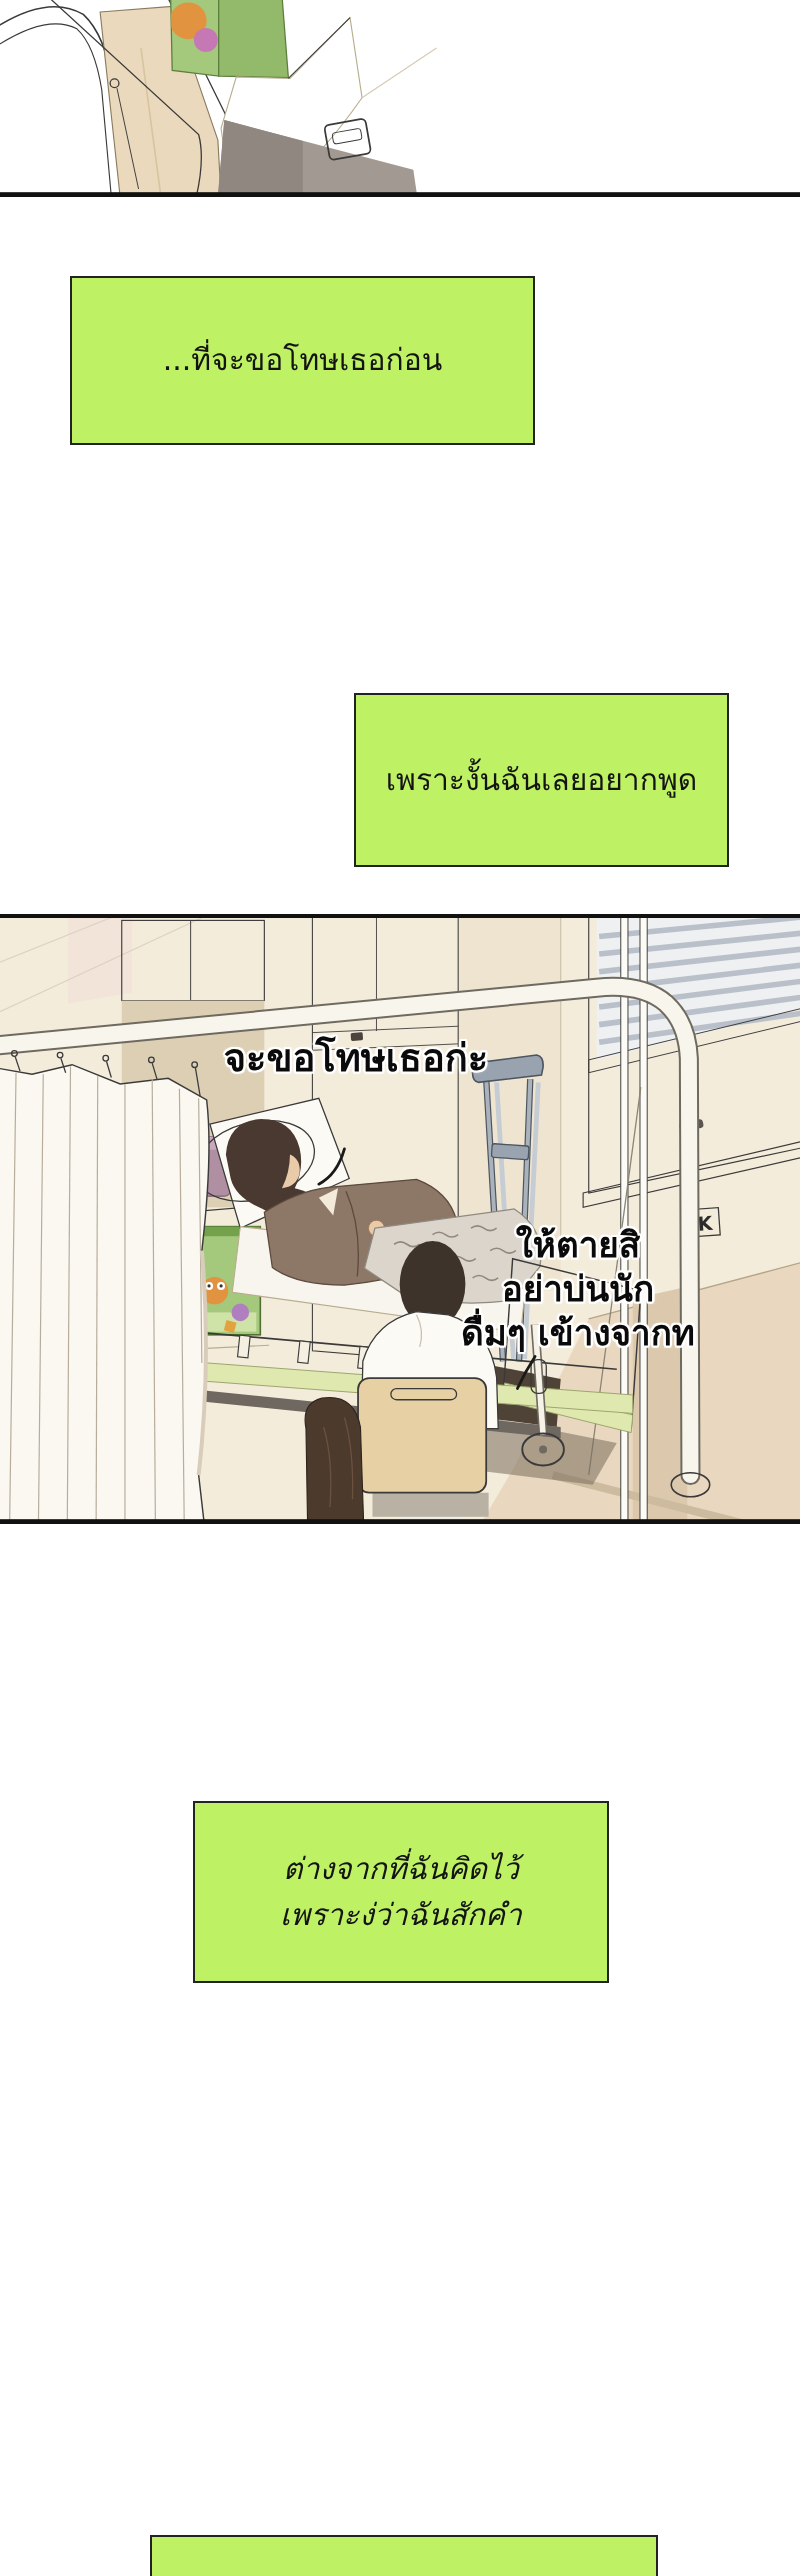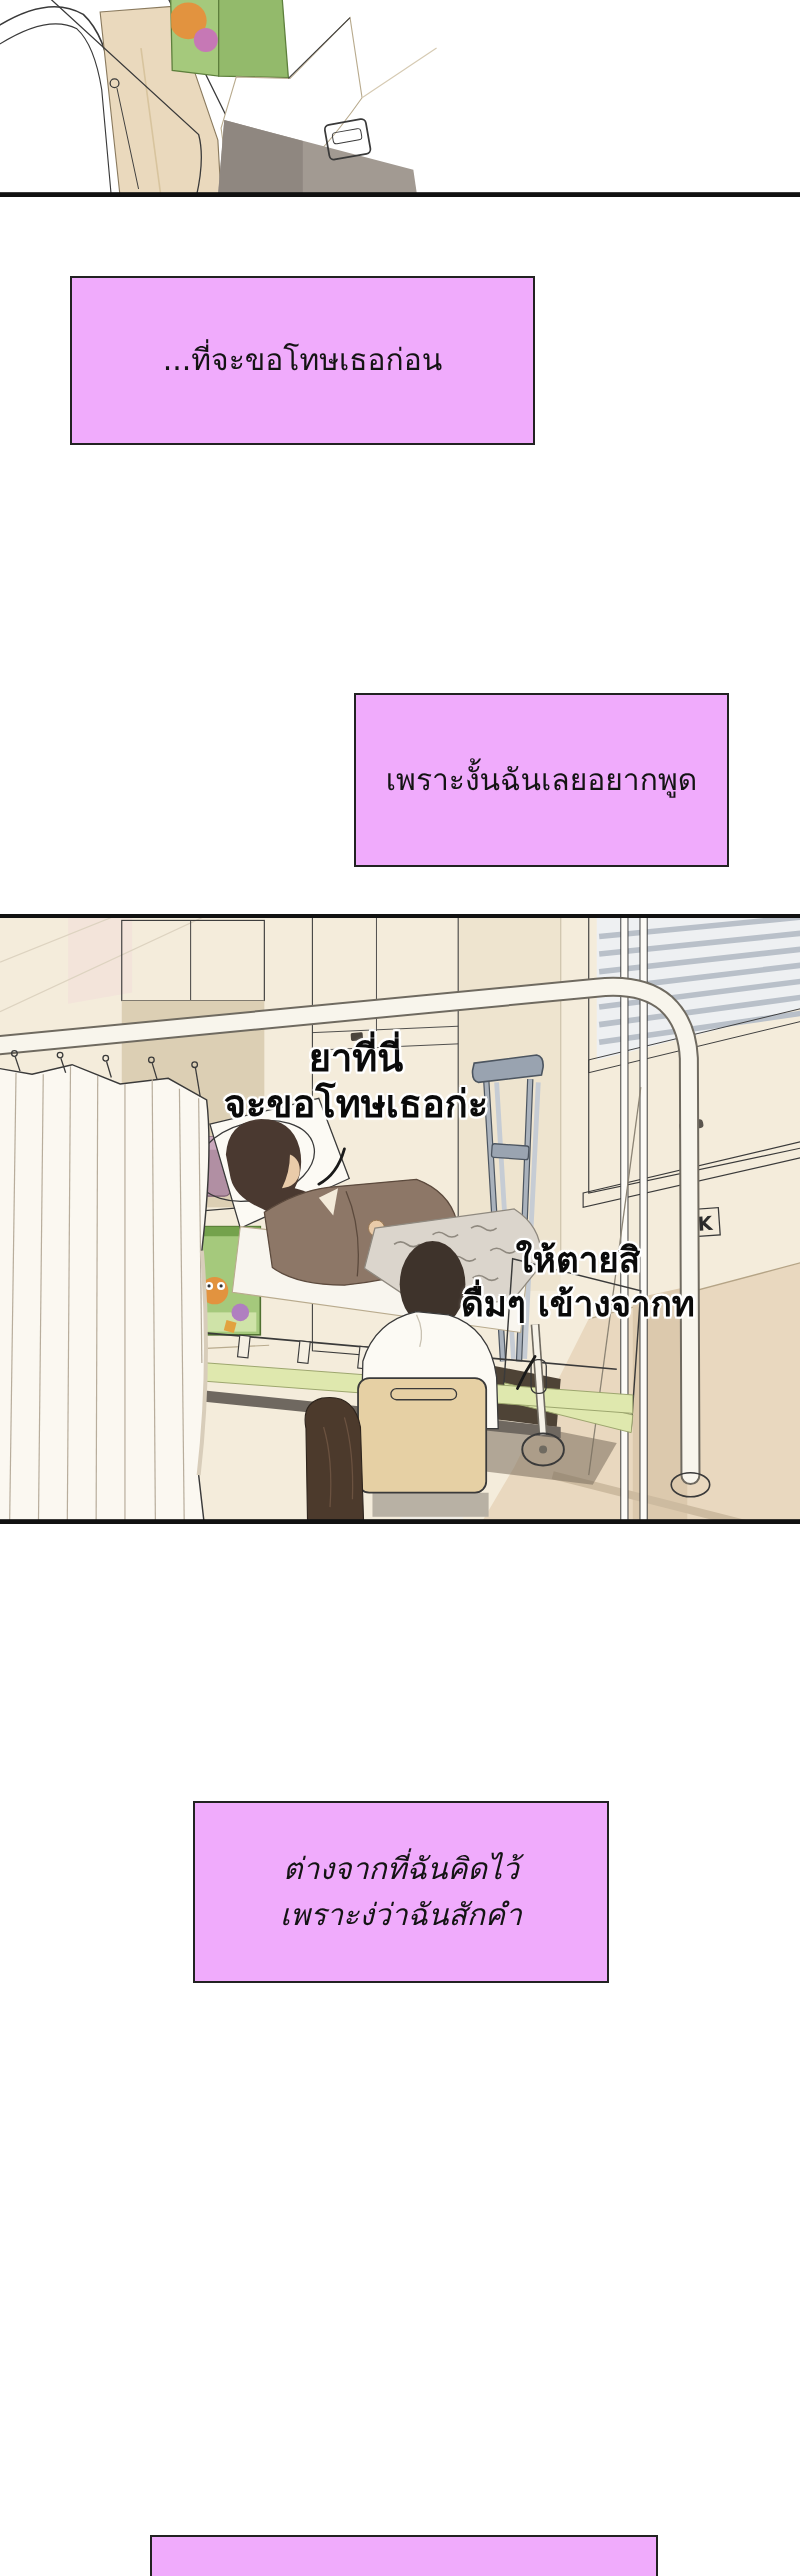--- a/index.html
+++ b/index.html
@@ -14,21 +14,21 @@
   }
   html,body{margin:0;padding:0;background:#e9e9e9;}
   #page{
     position:relative;width:801px;height:2576px;margin:0 auto;
     background:var(--paper,#fff);overflow:hidden;
     font-family:"DejaVu Sans", sans-serif;
   }
   .panel{position:absolute;left:0;width:801px;}
   .panel svg{display:block;width:100%;height:100%;}
   .nbox{
-    position:absolute;background:#f0abfc;border:2.4px solid #222;
+    position:absolute;background:#bef264;border:2.4px solid #222;
     display:flex;flex-direction:column;align-items:center;justify-content:center;
     text-align:center;color:#141414;font-size:30px;line-height:1.55;
   }
   .nbox span{display:block;white-space:nowrap;}
   .speech{
     position:absolute;transform:translateX(-50%);
     text-align:center;color:#0a0a0a;font-weight:800;
     text-shadow:-2.4px 0 0 #fff,2.4px 0 0 #fff,0 -2.4px 0 #fff,0 2.4px 0 #fff,
       -1.6px -1.6px 0 #fff,1.6px 1.6px 0 #fff,-1.6px 1.6px 0 #fff,1.6px -1.6px 0 #fff,0 0 5.6px #fff;
     white-space:nowrap;
@@ -286,25 +286,25 @@
       </g>
 
       <path d="M 430 293 Q 421 325 398 337" stroke="#1a1a1a" stroke-width="3.5" fill="none" stroke-linecap="round"></path>
       <path d="M 668 552 Q 655 572 646 592" stroke="#1a1a1a" stroke-width="3.5" fill="none" stroke-linecap="round"></path>
 
       <rect x="0" y="0" width="1000" height="5" fill="var(--ink)"></rect>
       <rect x="0" y="755" width="1000" height="6" fill="var(--ink)"></rect>
     </svg>
 
     <div class="speech" id="speech-1" style="left:356px;top:122px;">
-      <span>ยาที่นี่</span>
       <span>จะขอโทษเธอก่ะ</span>
     </div>
-    <div class="speech" id="speech-2" style="left:578px;top:324px;">
+    <div class="speech" id="speech-2" style="left:578px;top:309px;">
       <span>ให้ตายสิ</span>
+      <span>อย่าบ่นนัก</span>
       <span>ดื่มๆ เข้างจากท</span>
     </div>
   </div>
 
   <div class="nbox" id="box3" style="left:193px;top:1801px;width:412px;height:178px;font-style:italic;">
     <span>ต่างจากที่ฉันคิดไว้</span>
     <span>เพราะง่ว่าฉันสักคำ</span>
   </div>
 
   <div class="nbox" id="box4" style="left:150px;top:2535px;width:504px;height:112px;"></div>

